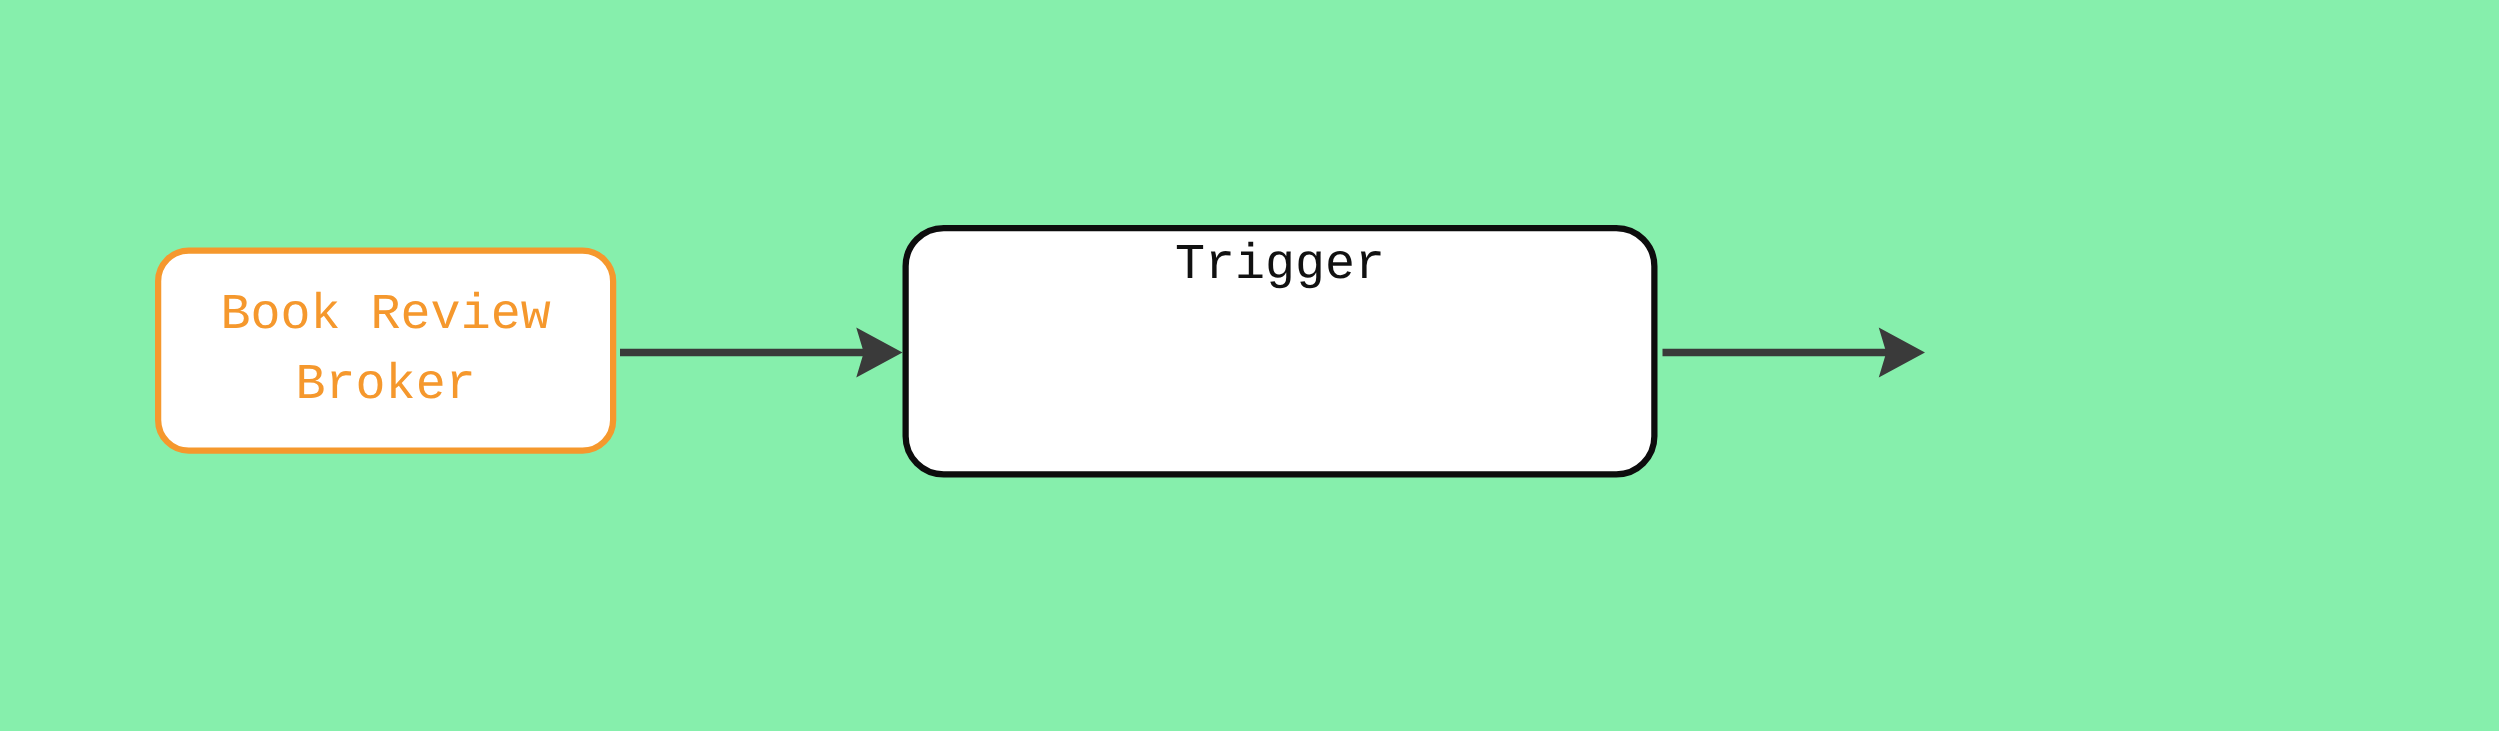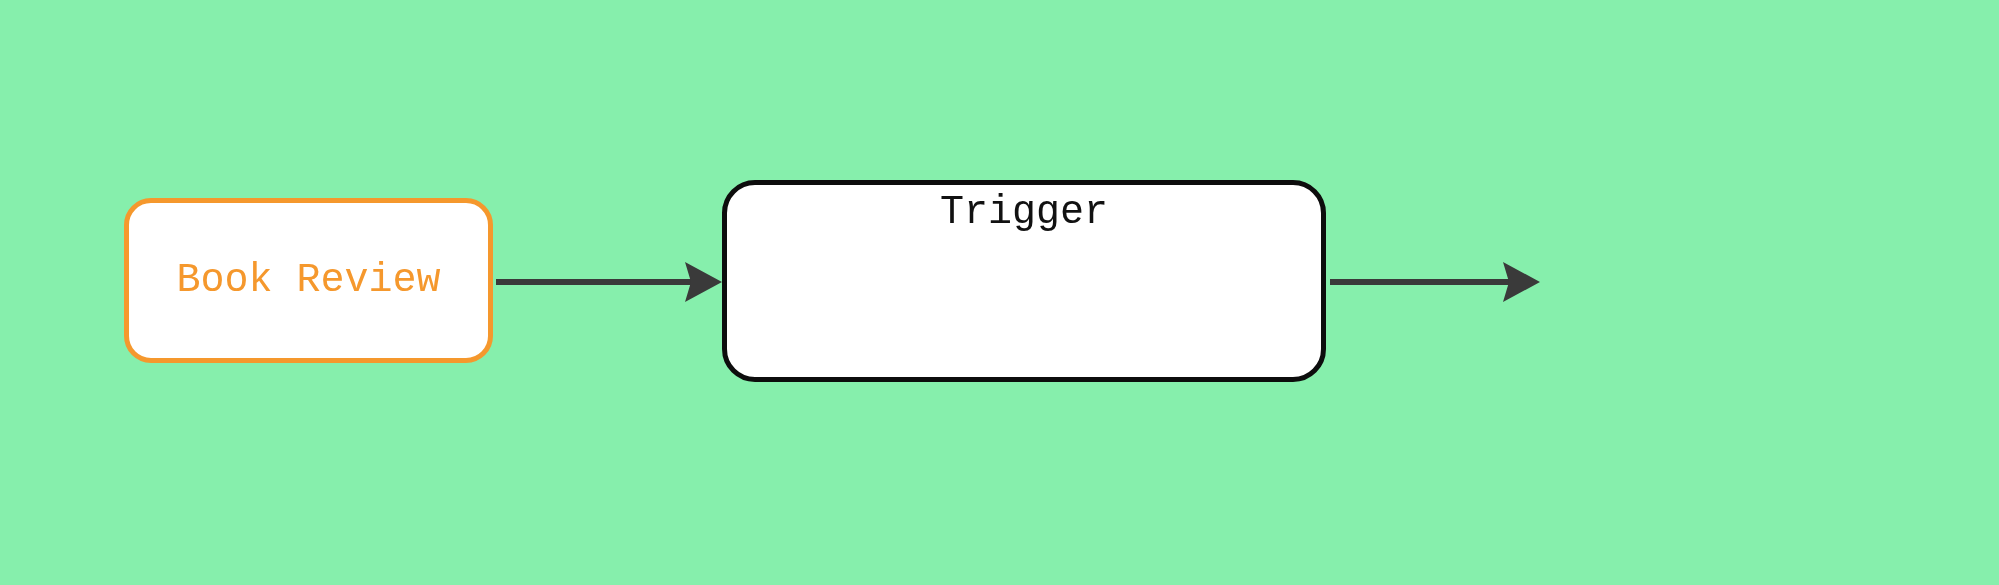--- a/index.html
+++ b/index.html
@@ -75,20 +75,21 @@
       <polygon points="722,282 685,262 691,282 685,302" style="fill: rgb(58, 58, 58);"></polygon>
     </g>
     <g>
       <line x1="1330" y1="282" x2="1511" y2="282" stroke-width="6" style="stroke: rgb(58, 58, 58);"></line>
       <polygon points="1540,282 1503,262 1509,282 1503,302" style="fill: rgb(58, 58, 58);"></polygon>
     </g>
   </svg>
 
   <div class="node node-broker" style="border-color: rgb(245, 152, 45); color: rgb(245, 152, 45);">
     <span class="node-label-line">Book Review</span>
+    <span class="node-label-line">Broker</span>
   </div>
 
   <div class="node node-trigger" style="border-color: rgb(13, 13, 13); color: rgb(17, 17, 17); justify-content: space-between;">
     <span class="node-label-line">Trigger</span>
   </div>
 
 
 </div>
 
 </body></html>

